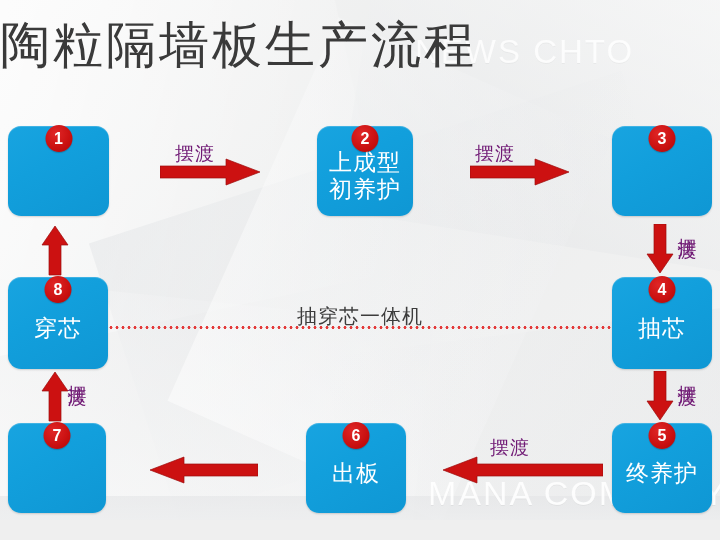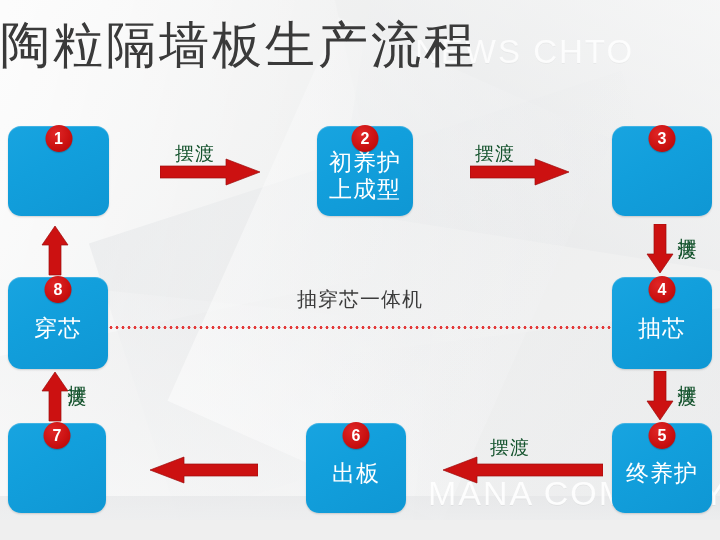--- a/index.html
+++ b/index.html
@@ -167,21 +167,21 @@
   #arrow3 { left: 646px; top: 224px; }   
   #arrow4 { left: 646px; top: 371px; }   
   #arrow5 { left: 443px; top: 456px; }   
   #arrow6 { left: 150px; top: 456px; }   
   #arrow7 { left: 41px;  top: 372px; }   
   #arrow8 { left: 41px;  top: 226px; }   
 
   
   .alabel {
     position: absolute;
-    color: #14532d;
+    color: #701a75;
     font-size: 19px;
     line-height: 23px;
     letter-spacing: 1px;
     white-space: nowrap;
     pointer-events: none;
   }
   .alabel.vert {
     writing-mode: vertical-rl;
     text-orientation: upright;
     letter-spacing: 2px;
@@ -202,21 +202,21 @@
     width: 505px;
     height: 3px;
     background-image: radial-gradient(circle, #e33a3a 0 1.4px, rgba(0,0,0,0) 1.6px);
     background-size: 6px 3px;
     background-repeat: repeat-x;
     background-position: 0 center;
   }
   #dotcaption {
     position: absolute;
     left: 0; width: 720px;
-    top: 287px;
+    top: 304px;
     text-align: center;
     color: #3c3c3c;
     font-size: 20px;
     line-height: 24px;
     letter-spacing: 1px;
     white-space: nowrap;
   }
 </style>
 </head>
 <body>
@@ -240,22 +240,22 @@
   <div id="dotcaption">抽穿芯一体机</div>
   <div id="dotline"></div>
 
   <div class="node single" id="node1">
     <div class="badge">1</div>
   </div>
 
   <div class="node" id="node2">
     <div class="badge">2</div>
     <div class="lines">
+      <div class="ln">上成型</div>
       <div class="ln">初养护</div>
-      <div class="ln">上成型</div>
     </div>
   </div>
 
   <div class="node single" id="node3">
     <div class="badge">3</div>
   </div>
 
   <div class="node single" id="node4">
     <div class="badge">4</div>
     <div class="lines">

